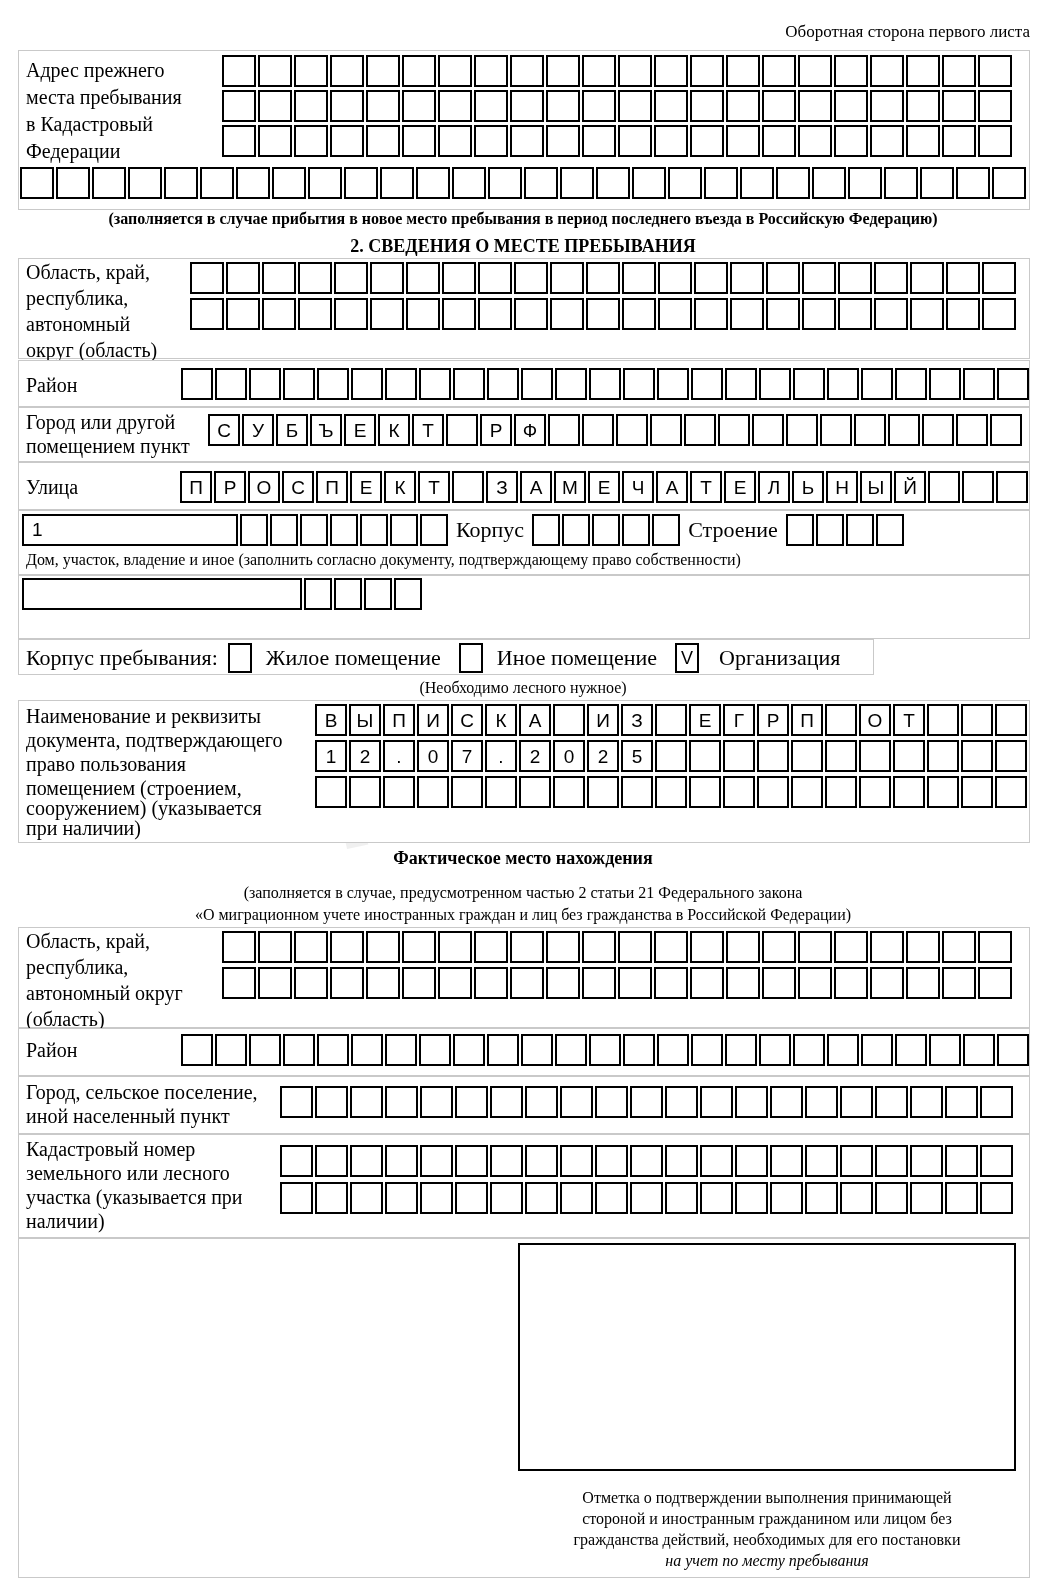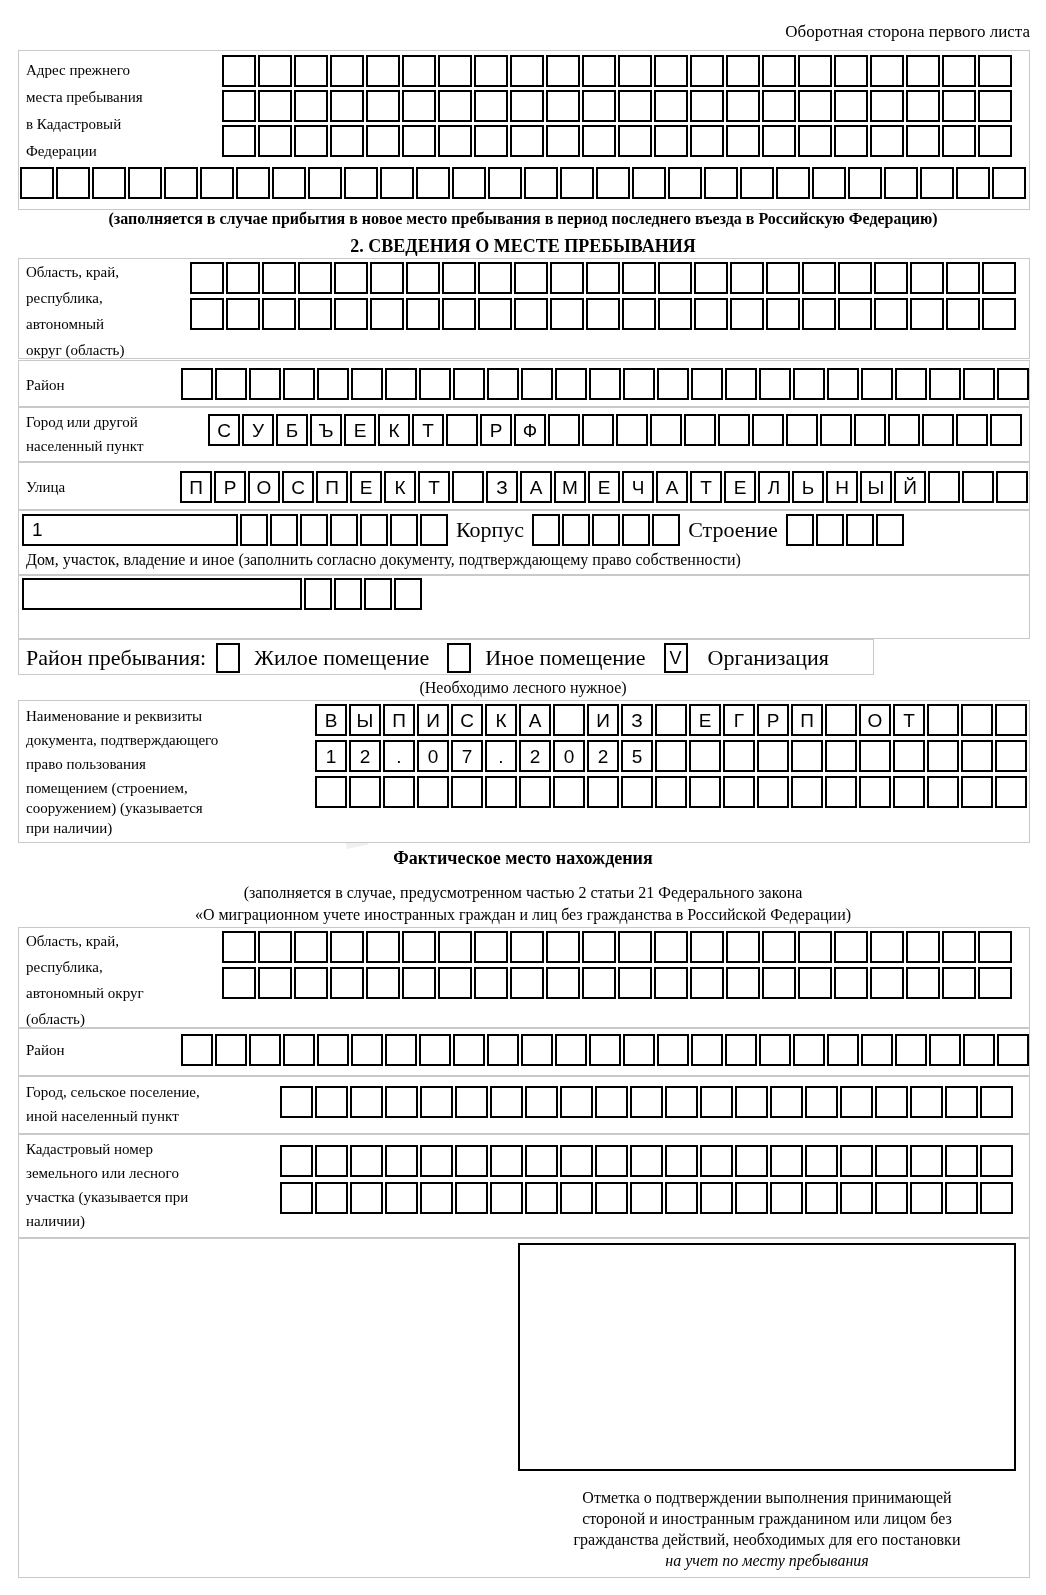--- a/index.html
+++ b/index.html
@@ -27,21 +27,21 @@
   }
 
   
   .frame{
     position:absolute;box-sizing:border-box;
     border:1px solid #c9c9c9;
     background:#fff;
   }
 
   .lbl{
-    position:absolute;font-size:15px;line-height:21px;
+    position:absolute;font-size:20px;line-height:21px;
   }
   .lbl.sm{font-size:16px;line-height:20px;}
 
   .center-note{
     position:absolute;width:100%;text-align:center;font-size:16px;
   }
   .center-title{
     position:absolute;width:100%;text-align:center;font-size:18px;font-weight:bold;
   }
 
@@ -291,21 +291,21 @@
       <div class="cell" style="width: 32px;"></div>
       <div class="cell" style="width: 32px;"></div>
       <div class="cell" style="width: 32px;"></div>
       <div class="cell" style="width: 32px;"></div>
       <div class="cell" style="width: 32px;"></div>
       <div class="cell" style="width: 32px;"></div>
     </div>
 
   <div class="frame" style="left:18px;top:407px;width:1012px;height:55px;"></div>
   <div class="lbl" style="left:26px;top:412px;">Город или другой</div>
-  <div class="lbl" style="left:26px;top:436px;">населенный пункт</div>
+  <div class="lbl" style="left:26px;top:436px;">помещением пункт</div>
   <div class="cells h32" style="left:208px;top:414px;">
       <div class="cell" style="width: 32px;">С</div>
       <div class="cell" style="width: 32px;">У</div>
       <div class="cell" style="width: 32px;">Б</div>
       <div class="cell" style="width: 32px;">Ъ</div>
       <div class="cell" style="width: 32px;">Е</div>
       <div class="cell" style="width: 32px;">К</div>
       <div class="cell" style="width: 32px;">Т</div>
       <div class="cell" style="width: 32px;"></div>
       <div class="cell" style="width: 32px;">Р</div>
@@ -392,21 +392,21 @@
     <div class="cells h32" style="position:relative;left:0;top:0;">
         <div class="cell" style="width: 28px;"></div>
         <div class="cell" style="width: 28px;"></div>
         <div class="cell" style="width: 28px;"></div>
         <div class="cell" style="width: 28px;"></div>
       </div>
   </div>
 
   <div class="frame" style="left:18px;top:639px;width:856px;height:36px;"></div>
   <div style="position:absolute;left:26px;top:643px;display:flex;align-items:center;">
-    <div class="inline-lbl" style="padding-left:0;padding-right:10px;height:30px;">Район пребывания:</div>
+    <div class="inline-lbl" style="padding-left:0;padding-right:10px;height:30px;">Корпус пребывания:</div>
     <div class="chk"></div>
     <div class="inline-lbl" style="padding-left:14px;padding-right:18px;height:30px;">Жилое помещение</div>
     <div class="chk"></div>
     <div class="inline-lbl" style="padding-left:14px;padding-right:18px;height:30px;">Иное помещение</div>
     <div class="chk">V</div>
     <div class="inline-lbl" style="padding-left:20px;padding-right:0;height:30px;">Организация</div>
   </div>
   <div class="center-note" style="left:0;top:679px;">(Необходимо лесного нужное)</div>
 
   <div class="frame" style="left:18px;top:700px;width:1012px;height:143px;"></div>

